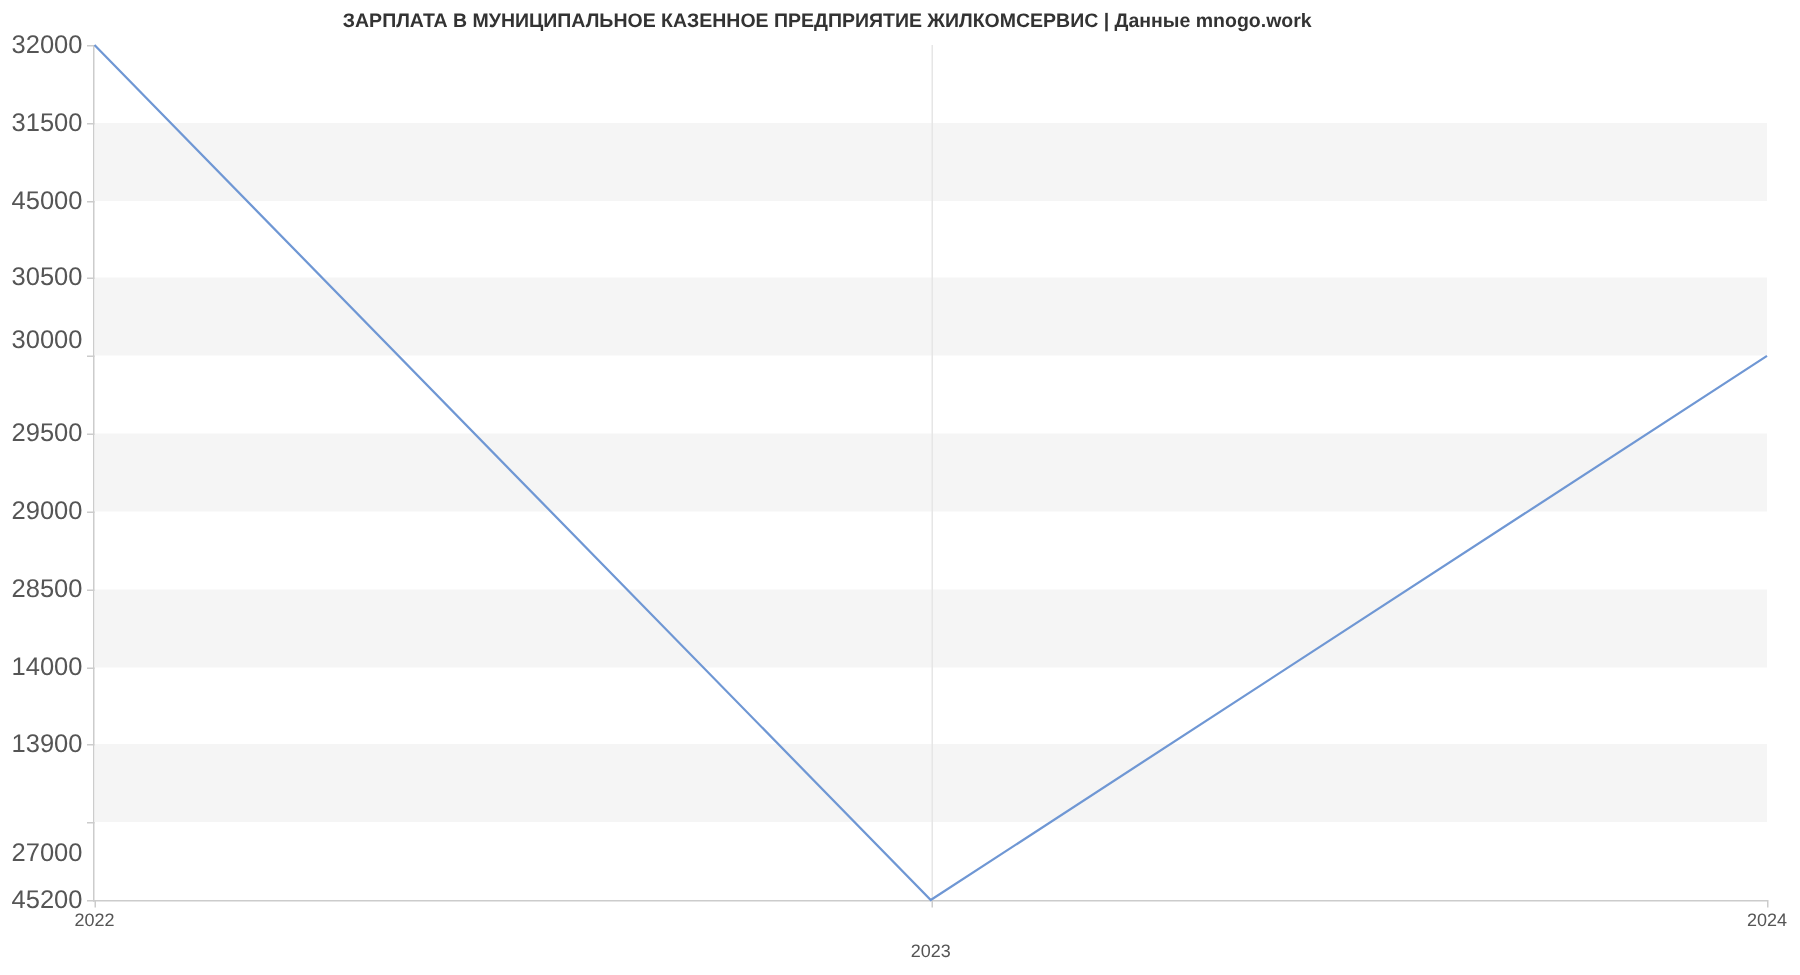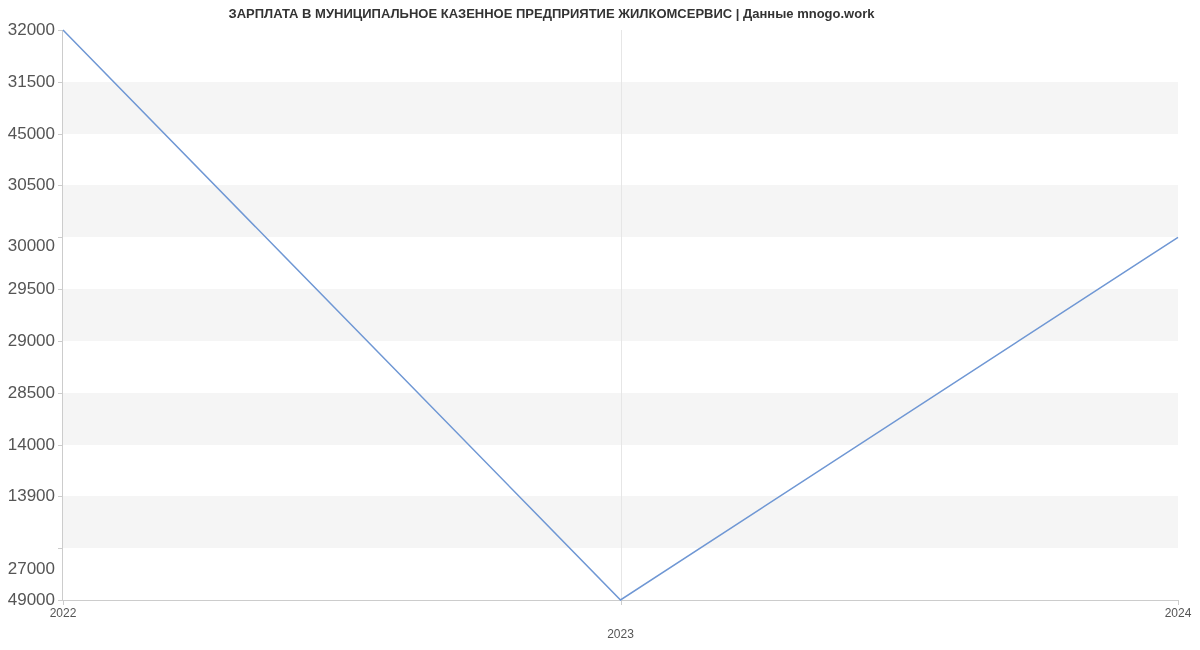--- a/index.html
+++ b/index.html
@@ -90,35 +90,35 @@
 
 <div class="chart-container">
   <div class="title">ЗАРПЛАТА В МУНИЦИПАЛЬНОЕ КАЗЕННОЕ ПРЕДПРИЯТИЕ ЖИЛКОМСЕРВИС | Данные mnogo.work</div>
   <div class="plot-area" id="plot" style="left: 62px; top: 30px; width: 1115px; height: 570px;">
       <div class="grid-band" style="top: 466.364px; height: 51.8182px;"></div>
       <div class="grid-band" style="top: 362.727px; height: 51.8182px;"></div>
       <div class="grid-band" style="top: 259.091px; height: 51.8182px;"></div>
       <div class="grid-band" style="top: 155.455px; height: 51.8182px;"></div>
       <div class="grid-band" style="top: 51.8182px; height: 51.8182px;"></div>
       <div class="x-grid-line" style="left: 557.5px;"></div>
-      <div class="y-tick-label" style="top: 570px;">49000</div>
+      <div class="y-tick-label" style="top: 570px;">45200</div>
       <div class="y-tick-mark" style="top: 570px;"></div>
       <div class="y-tick-label" style="top: 539px;">27000</div>
       <div class="y-tick-mark" style="top: 518.182px;"></div>
       <div class="y-tick-label" style="top: 466.364px;">13900</div>
       <div class="y-tick-mark" style="top: 466.364px;"></div>
       <div class="y-tick-label" style="top: 414.545px;">14000</div>
       <div class="y-tick-mark" style="top: 414.545px;"></div>
       <div class="y-tick-label" style="top: 362.727px; text-align: right;">28500</div>
       <div class="y-tick-mark" style="top: 362.727px;"></div>
       <div class="y-tick-label" style="top: 310.909px;">29000</div>
       <div class="y-tick-mark" style="top: 310.909px;"></div>
       <div class="y-tick-label" style="top: 259.091px;">29500</div>
       <div class="y-tick-mark" style="top: 259.091px;"></div>
-      <div class="y-tick-label" style="top: 216px;">30000</div>
+      <div class="y-tick-label" style="top: 197px;">30000</div>
       <div class="y-tick-mark" style="top: 207.273px;"></div>
       <div class="y-tick-label" style="top: 155.455px;">30500</div>
       <div class="y-tick-mark" style="top: 155.455px;"></div>
       <div class="y-tick-label" style="top: 103.636px;">45000</div>
       <div class="y-tick-mark" style="top: 103.636px;"></div>
       <div class="y-tick-label" style="top: 51.8182px;">31500</div>
       <div class="y-tick-mark" style="top: 51.8182px;"></div>
       <div class="y-tick-label" style="top: 0px;">32000</div>
       <div class="y-tick-mark" style="top: 0px;"></div>
       <div class="x-tick-label" style="left: 0px;">2022</div>

